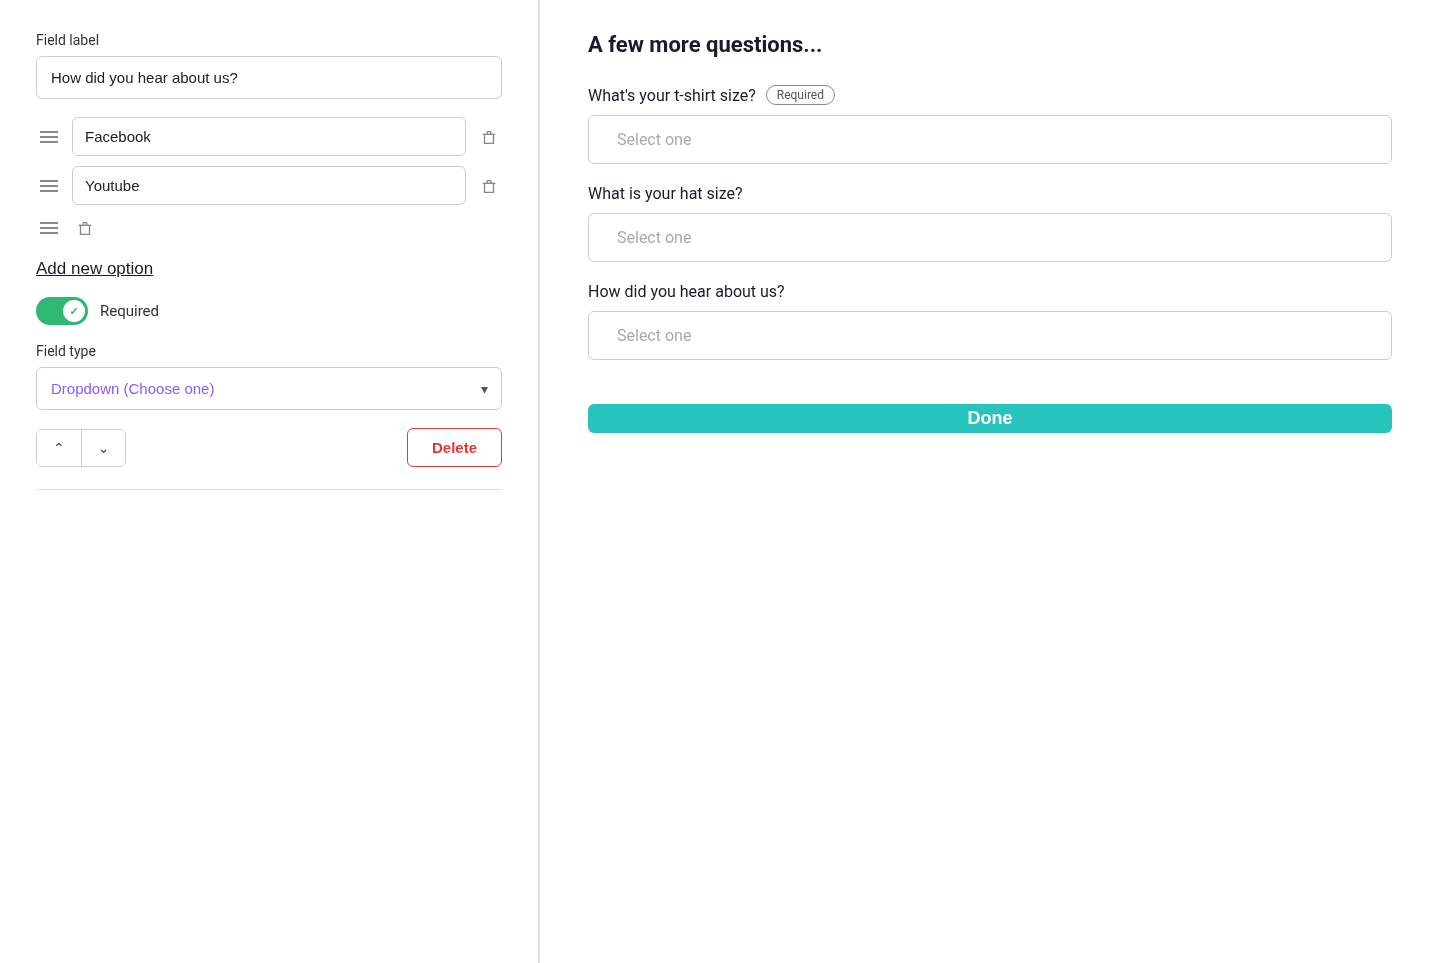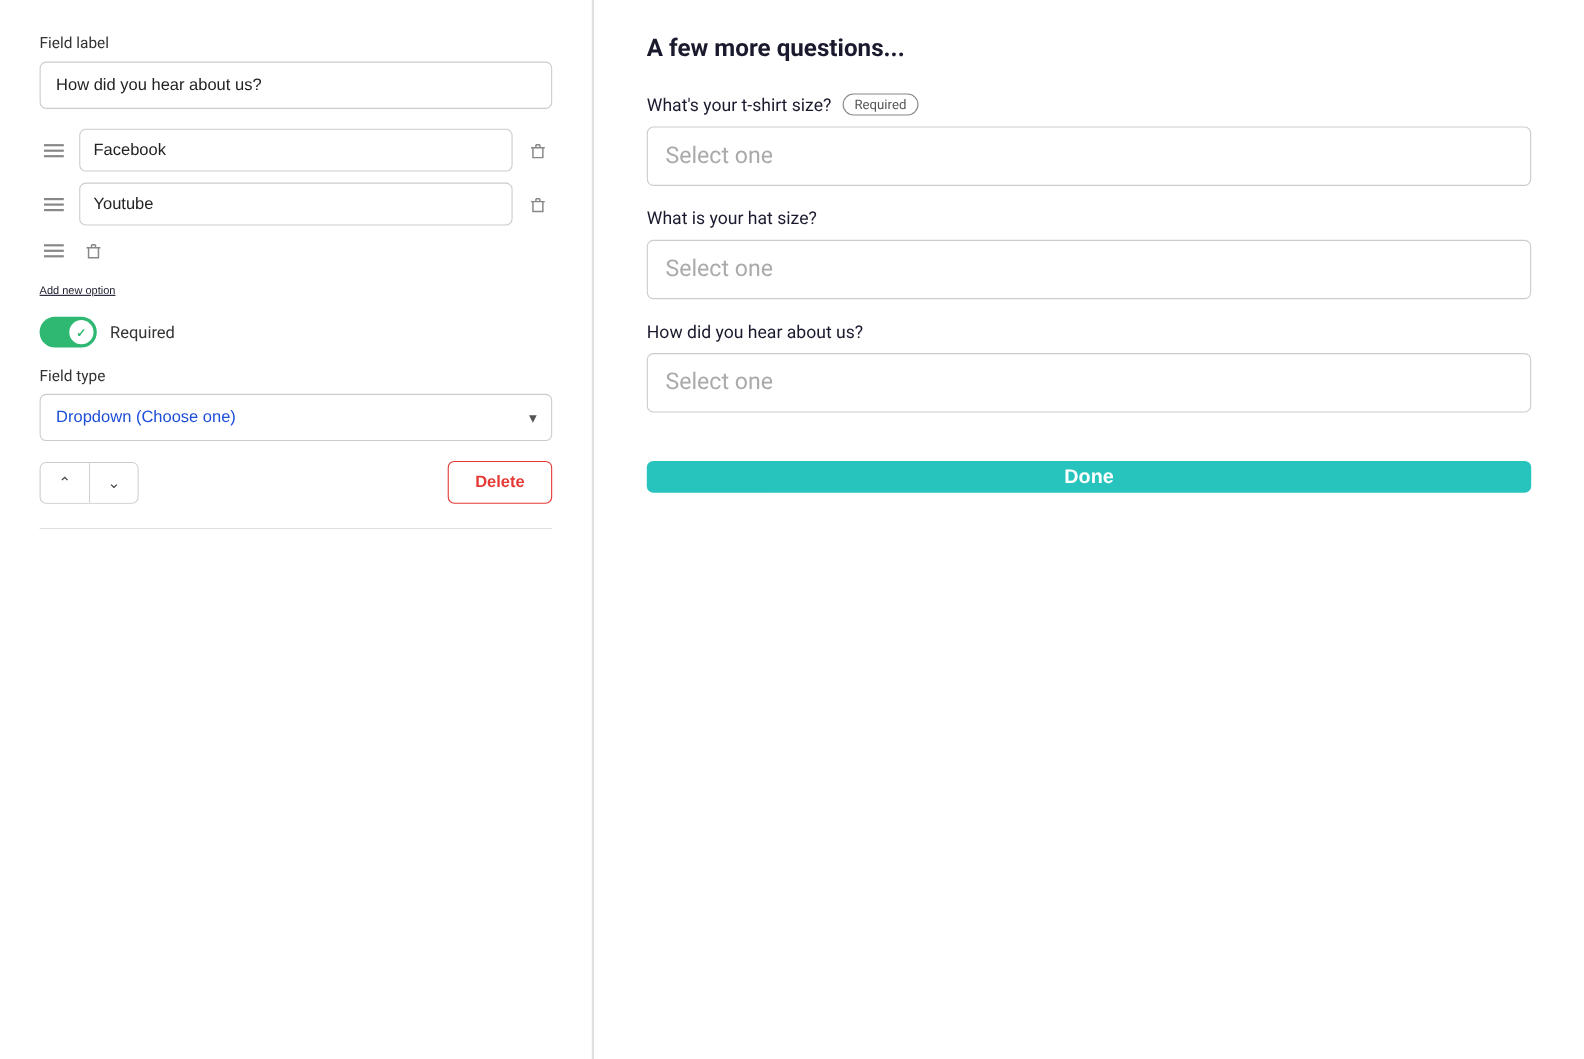--- a/index.html
+++ b/index.html
@@ -102,21 +102,21 @@
       color: #888;
       font-size: 16px;
       padding: 4px;
       display: flex;
       align-items: center;
       justify-content: center;
     }
 
     .add-new-option {
       color: #1a1a2e;
-      font-size: 10px;
+      font-size: 17px;
       text-decoration: underline;
       cursor: pointer;
       background: none;
       border: none;
       text-align: center;
       padding: 0;
       width: fit-content;
     }
 
     .required-toggle-row {
@@ -170,21 +170,21 @@
       position: relative;
       width: 100%;
     }
 
     .field-type-select {
       width: 100%;
       border: 1.5px solid #ccc;
       border-radius: 6px;
       padding: 12px 40px 12px 14px;
       font-size: 15px;
-      color: #1d4ed8;
+      color: #8b5cf6;
       appearance: none;
       background: white;
       cursor: pointer;
       outline: none;
     }
 
     .select-chevron {
       position: absolute;
       right: 14px;
       top: 50%;
@@ -306,22 +306,22 @@
       border-radius: 20px;
       padding: 2px 10px;
       font-size: 12px;
       color: #555;
     }
 
     .select-placeholder {
       width: 100%;
       border: 1.5px solid #ccc;
       border-radius: 6px;
-      padding: 14px 16px;
-      font-size: 21px;
+      padding: 14px 28px;
+      font-size: 16px;
       color: #aaa;
       background: white;
       cursor: pointer;
       display: flex;
       align-items: center;
     }
 
     .done-btn {
       margin-top: 24px;
       width: 100%;

